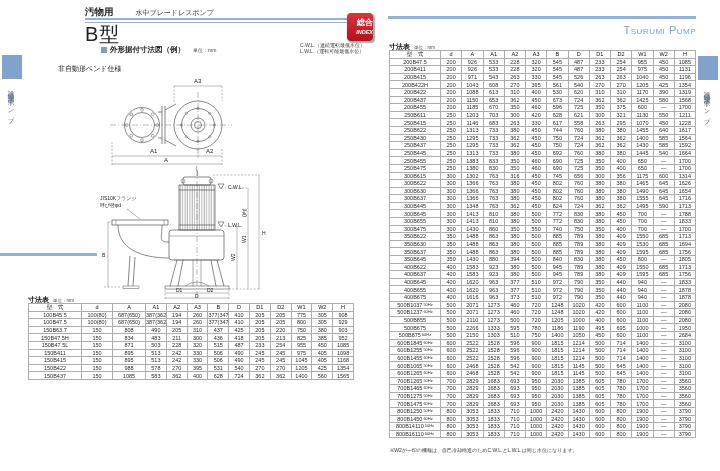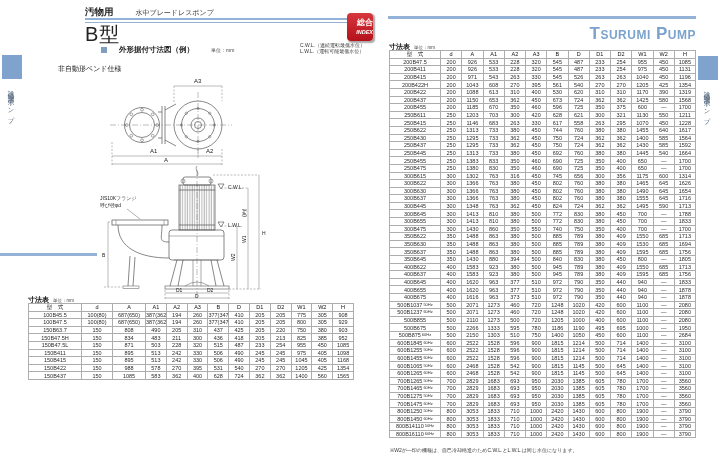--- a/index.html
+++ b/index.html
@@ -21,23 +21,23 @@
   .rule-left{position:absolute;left:85px;top:18px;width:287px;height:2px;
              border-top:2.5px solid #93b2d6;border-bottom:1px solid #93b2d6;}
   .series-title{position:absolute;left:85px;top:21px;font-size:20px;font-weight:400;letter-spacing:1px;}
   .badge{position:absolute;left:347px;top:13px;width:26px;height:28px;border-radius:4px;
          background:linear-gradient(#d6373d,#b5121b);box-shadow:1.5px 1.5px 1.5px rgba(0,0,0,.35);
          color:#fff;text-align:right;cursor:pointer;}
   .badge .b1{display:block;font-size:8px;font-weight:bold;margin-top:4px;}
   .badge .b2{display:block;font-size:5.5px;font-weight:bold;font-style:italic;margin-top:1px;}
   .rule-right{position:absolute;left:388px;top:16px;width:308px;height:3px;background:#93b2d6;}
   .brand{position:absolute;left:388px;top:24px;width:308px;text-align:right;
-         font-size:17px;font-weight:bold;color:#7ba3cd;font-variant:small-caps;letter-spacing:.5px;}
+         font-size:11px;font-weight:normal;color:#7ba3cd;font-variant:small-caps;letter-spacing:.5px;}
   
-  .diag-head{position:absolute;left:85px;top:45px;font-size:7.5px;font-weight:bold;display:flex;align-items:center;gap:12px;padding-left:16px;}
+  .diag-head{position:absolute;left:85px;top:45px;font-size:7.5px;font-weight:bold;display:flex;align-items:center;gap:3px;padding-left:16px;}
   .diag-head .sq{width:6px;height:6px;background:#7f9dbf;display:inline-block;}
   .diag-unit{font-size:5px;font-weight:normal;color:#444;margin-left:5px;}
   .legend{position:absolute;left:300px;top:42px;font-size:5px;color:#333;line-height:6px;text-align:left;}
   .spec-label{position:absolute;left:58px;top:64px;font-size:7px;color:#111;}
   .drawing{position:absolute;left:52px;top:72px;}
   
   .tbl-title{position:absolute;font-size:7px;font-weight:bold;color:#111;}
   .tbl-title .u{font-size:4.5px;font-weight:normal;color:#444;margin-left:4px;}
   table.dim{border-collapse:collapse;table-layout:fixed;position:absolute;background:#fff;}
   table.dim th,table.dim td{border:1px solid #adadad;padding:0;text-align:center;

